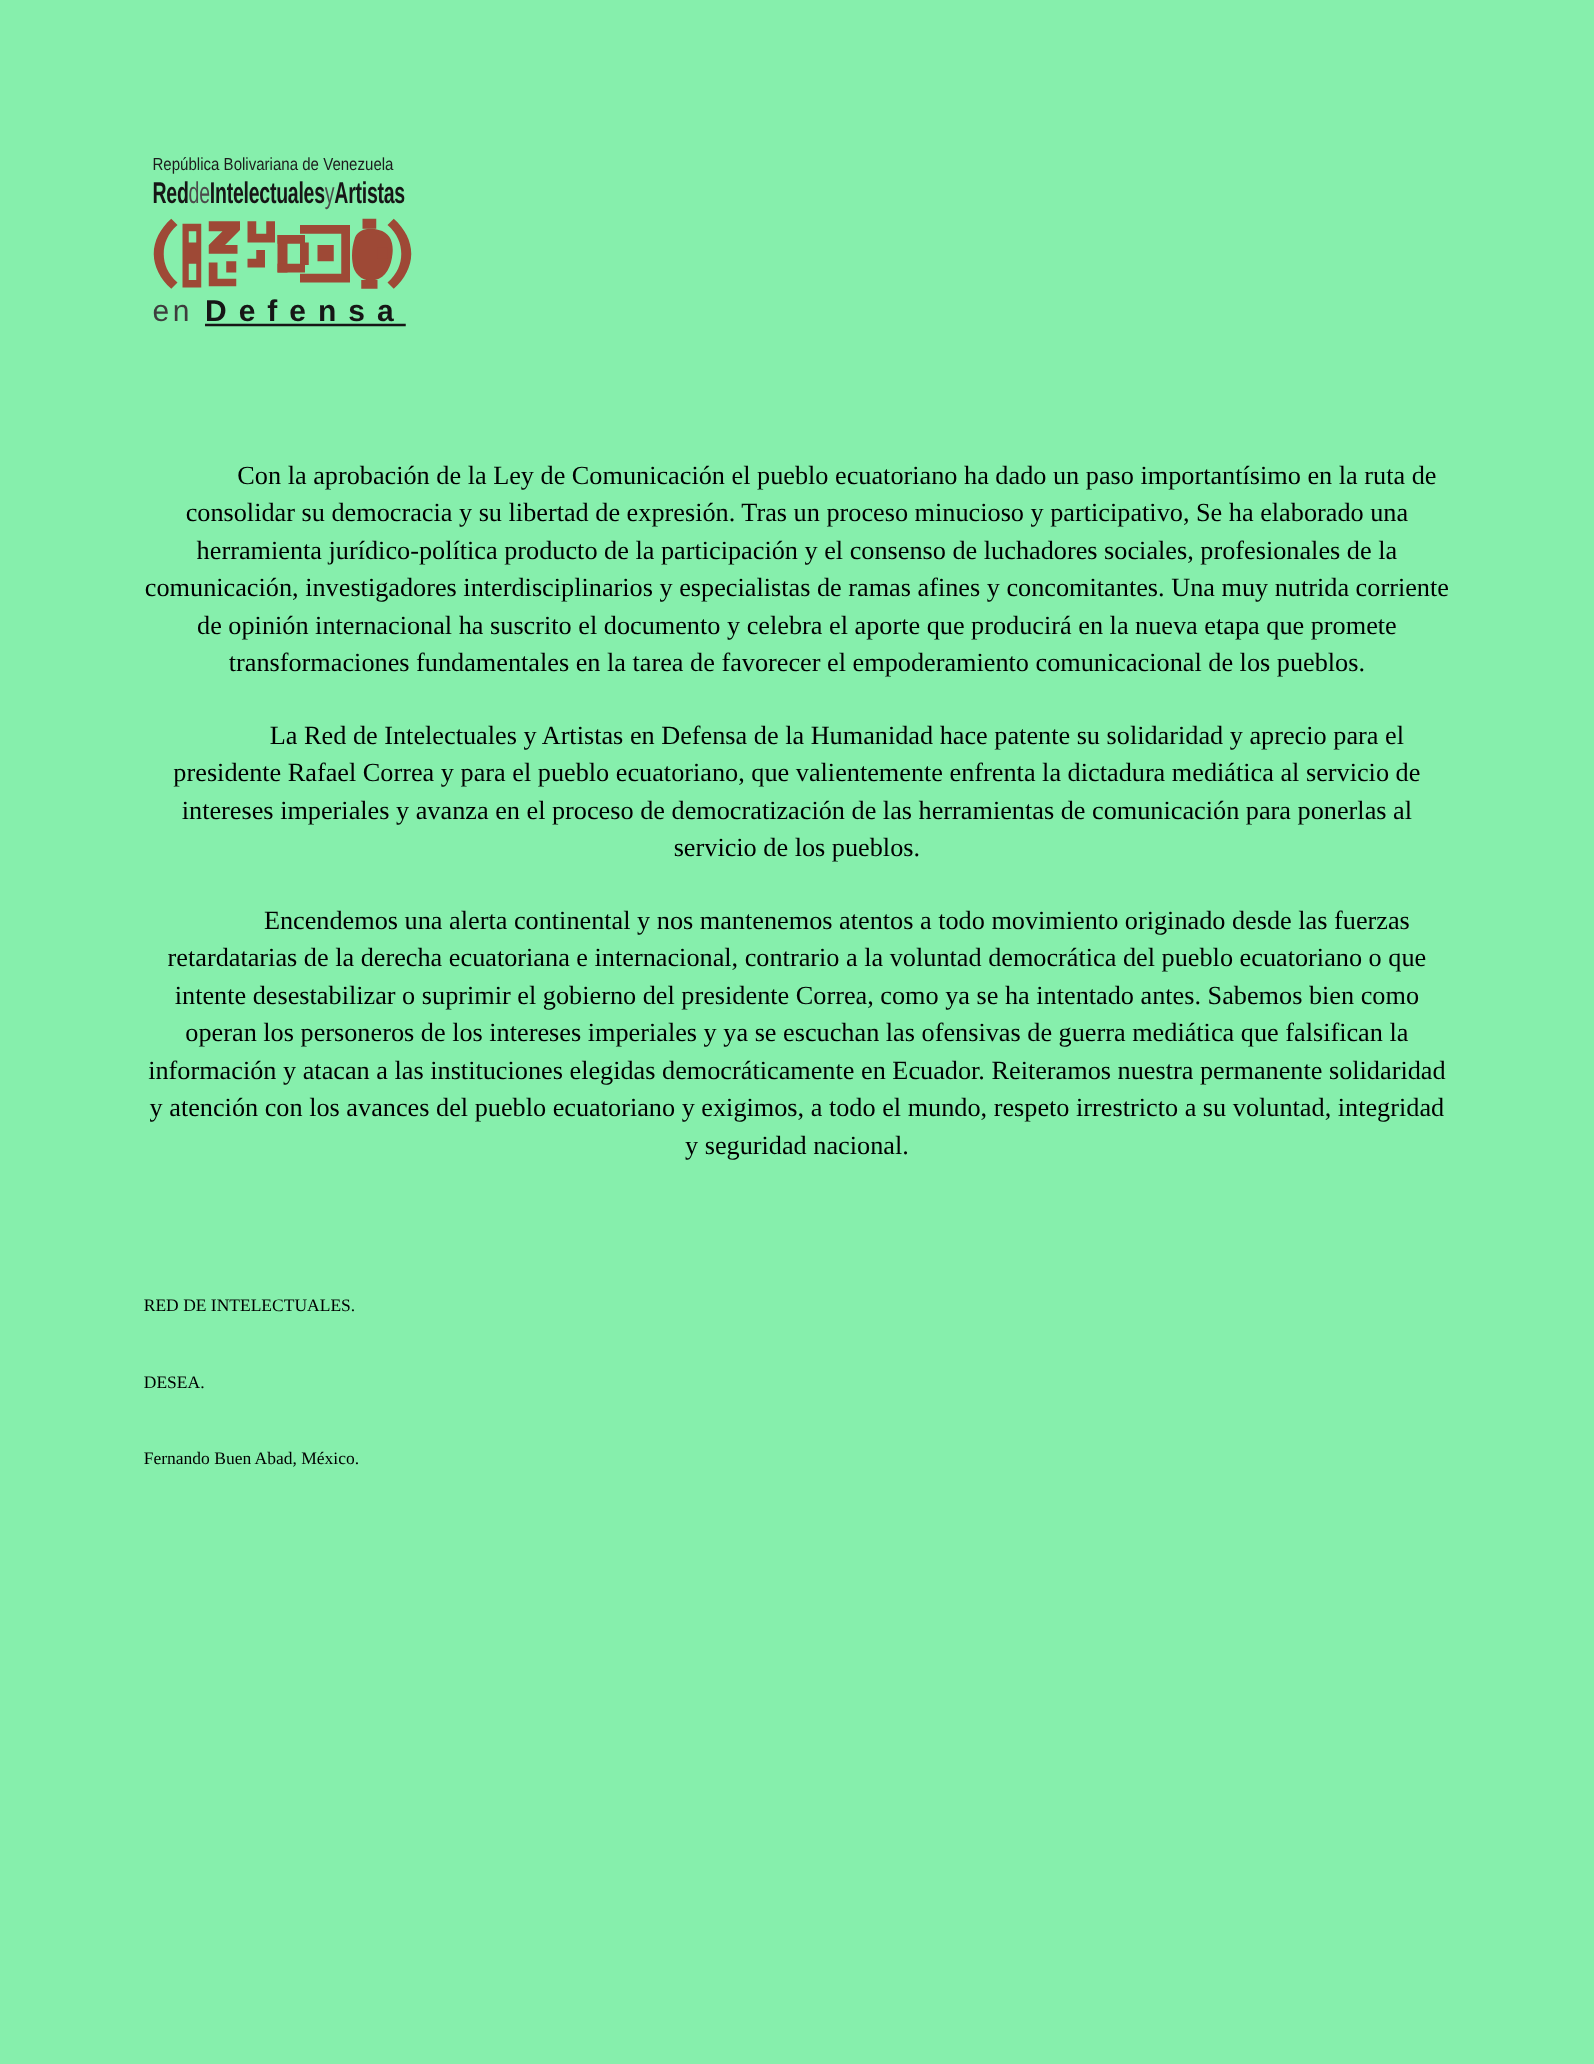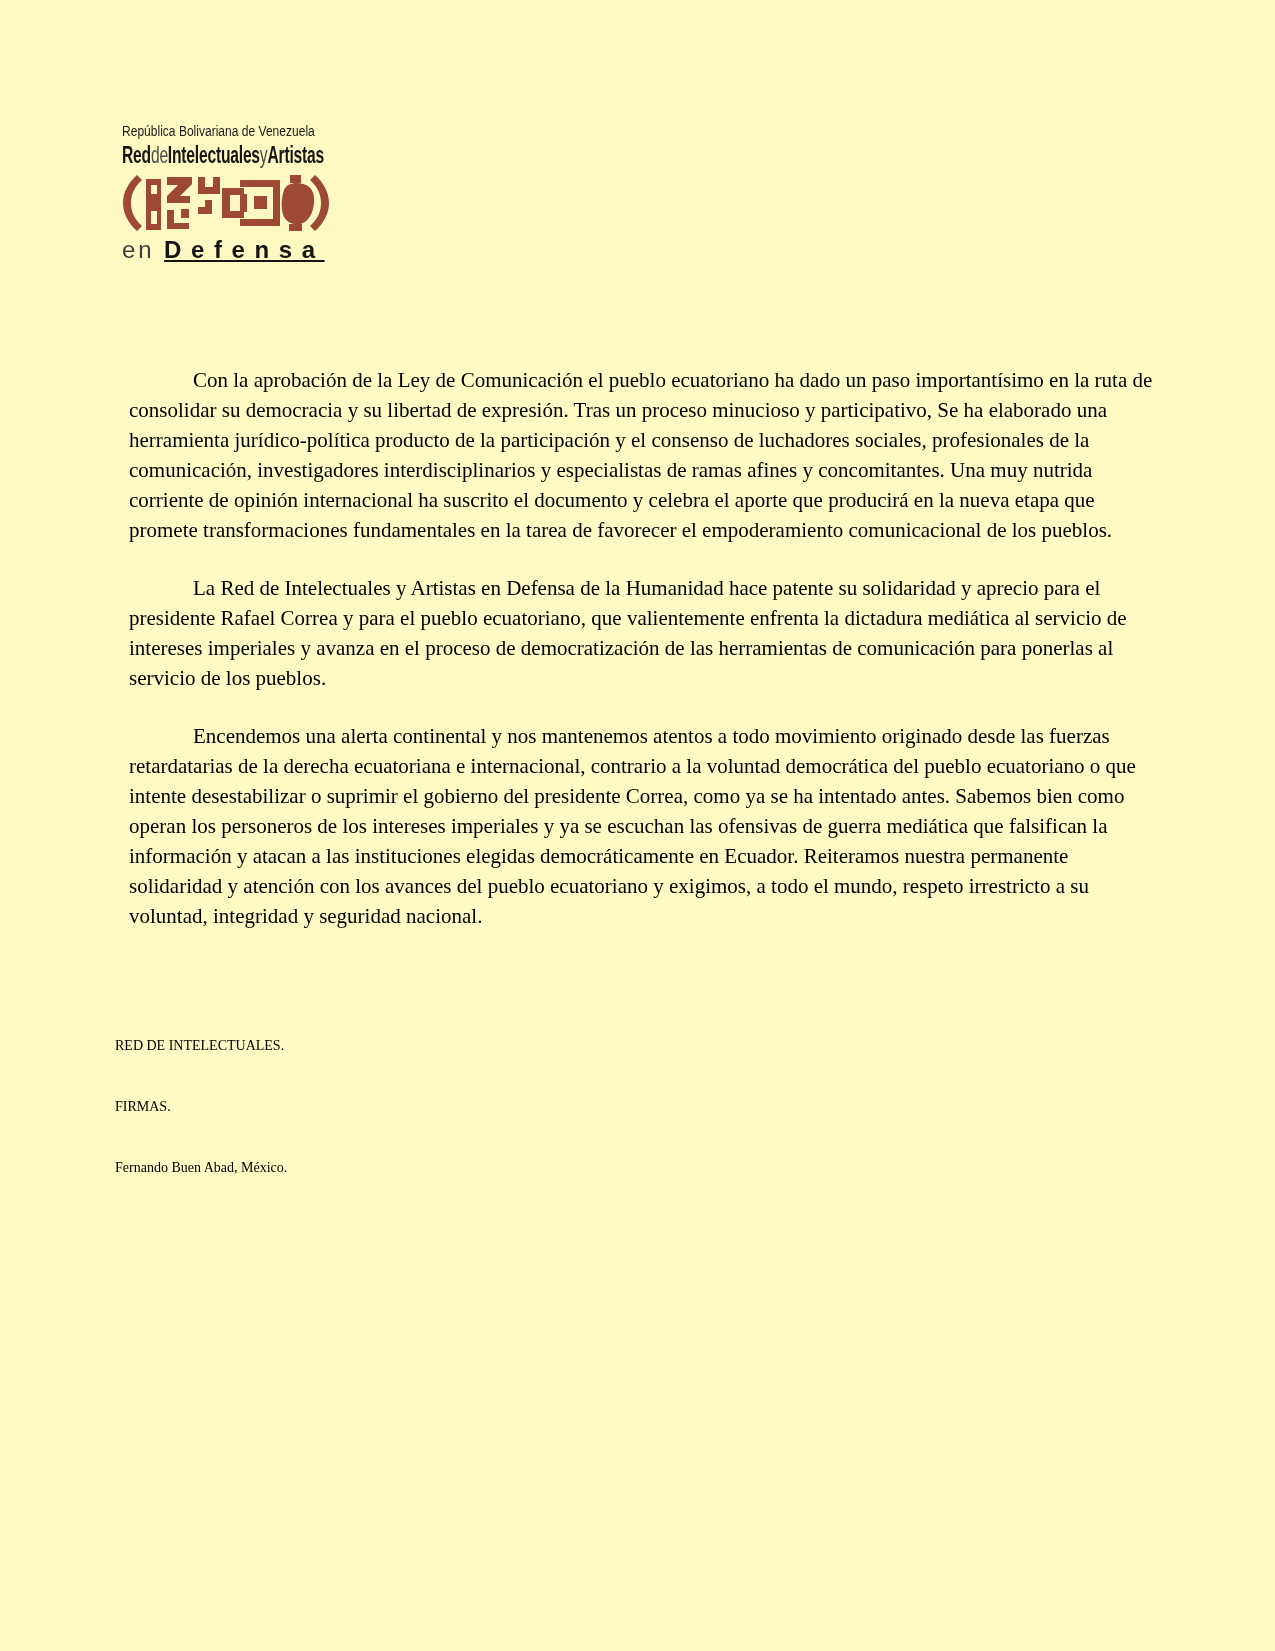--- a/index.html
+++ b/index.html
@@ -41,35 +41,35 @@
   .tag2{margin-top:2px;}
   .tag2 .hv{font-weight:700;letter-spacing:.03em;}
   .doc-title{
     position:absolute;left:315px;right:0;bottom:-10px;margin:0;
     text-align:center;
     font-size:27px;line-height:32px;font-weight:700;letter-spacing:.2px;
     white-space:nowrap;
   }
   
   .letter-body p{
-    margin:0 0 28px 14px;
+    margin:0 0 28px 0;
     font-size:21px;line-height:30px;
     text-indent:64px;
-    text-align:left;
+    text-align:center;
   }
   .cta{text-indent:0 !important;margin-top:40px !important;}
   .email{color:var(--link,#1155cc);text-decoration:underline;cursor:pointer;}
   .sig{font-size:14px;line-height:30px;}
   .sig-first{margin-top:100px;}
   .sig + .sig{margin-top:31px;}
 </style>
 </head>
 <body>
 
-<div class="page" style="--brand: #9e4936; --link: #1155cc; background: #fef9c3;">
+<div class="page" style="--brand: #9e4936; --link: #1155cc; background: #86efac;">
 
   <header class="letterhead">
     <div class="logo">
       <div class="logo-country">República Bolivariana de Venezuela</div>
       <div class="logo-brand"><span>Red</span><span class="lt">de</span><span>Intelectuales</span><span class="lt">y</span><span>Artistas</span></div>
       <svg class="glyph" width="208" height="58" viewBox="0 0 208 58" fill="currentColor" xmlns="http://www.w3.org/2000/svg">
         <path d="M15 1 C6 9 1 19 1 29 C1 39 6 49 15 57 L20 52 C12 45 9 37 9 29 C9 21 12 13 20 6 Z"></path>
         <path fill-rule="evenodd" d="M24 5 h15 v51 h-15 Z M29 11 h6 v9 h-6 Z M29 37 h6 v13 h-6 Z"></path>
         <path d="M45 3 h25 v7 l-12 12 h10 v7 h-23 v-7 l11 -11 h-11 Z"></path>
         <path d="M45 36 h7 v13 h15 v6 h-22 Z"></path>
@@ -92,17 +92,17 @@
     </div>
   </header>
 
   <main class="letter-body">
     <p>Con la aprobación de la Ley de Comunicación el pueblo ecuatoriano ha dado un paso importantísimo en la ruta de consolidar su democracia y su libertad de expresión. Tras un proceso minucioso y participativo, Se ha elaborado una herramienta jurídico-política producto de la participación y el consenso de luchadores sociales, profesionales de la comunicación, investigadores interdisciplinarios y especialistas de ramas afines y concomitantes. Una muy nutrida corriente de opinión internacional ha suscrito el documento y celebra el aporte que producirá en la nueva etapa que promete transformaciones fundamentales en la tarea de favorecer el empoderamiento comunicacional de los pueblos.</p>
     <p>La Red de Intelectuales y Artistas en Defensa de la Humanidad hace patente su solidaridad y aprecio para el presidente Rafael Correa y para el pueblo ecuatoriano, que valientemente enfrenta la dictadura mediática al servicio de intereses imperiales y avanza en el proceso de democratización de las herramientas de comunicación para ponerlas al servicio de los pueblos.</p>
     <p>Encendemos una alerta continental y nos mantenemos atentos a todo movimiento originado desde las fuerzas retardatarias de la derecha ecuatoriana e internacional, contrario a la voluntad democrática del pueblo ecuatoriano o que intente desestabilizar o suprimir el gobierno del presidente Correa, como ya se ha intentado antes. Sabemos bien como operan los personeros de los intereses imperiales y ya se escuchan las ofensivas de guerra mediática que falsifican la información y atacan a las instituciones elegidas democráticamente en Ecuador. Reiteramos nuestra permanente solidaridad y atención con los avances del pueblo ecuatoriano y exigimos, a todo el mundo, respeto irrestricto a su voluntad, integridad y seguridad nacional.</p>
 
 
     <div class="sig sig-first">RED DE INTELECTUALES.</div>
-    <div class="sig">FIRMAS.</div>
+    <div class="sig">DESEA.</div>
     <div class="sig">Fernando Buen Abad, México.</div>
   </main>
 
 </div>
 
 </body></html>

